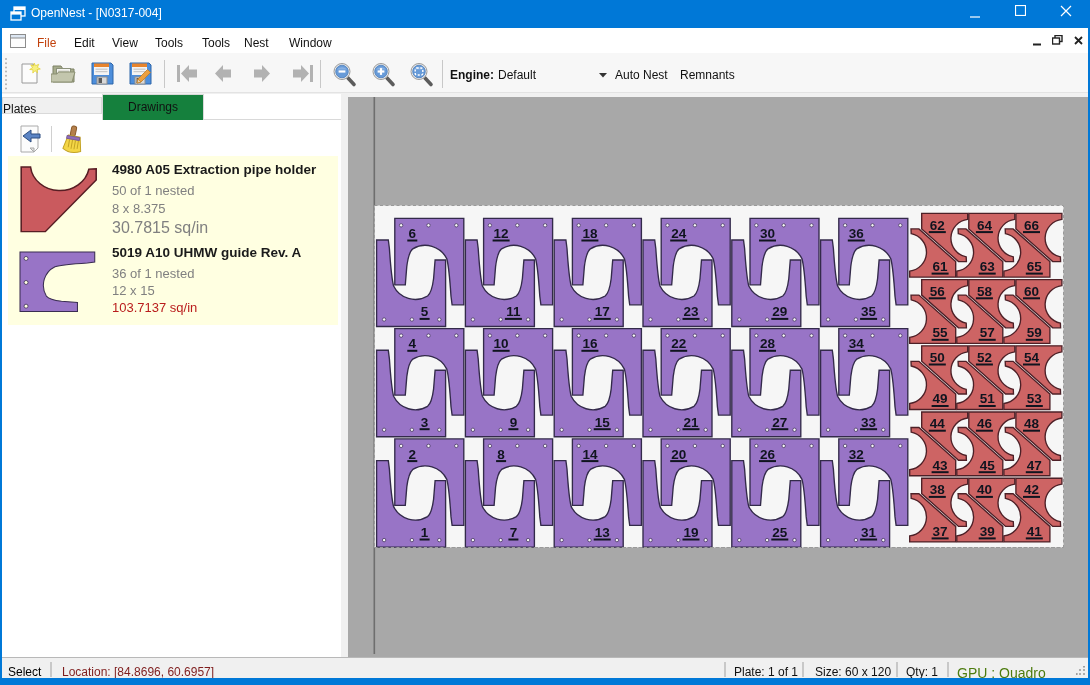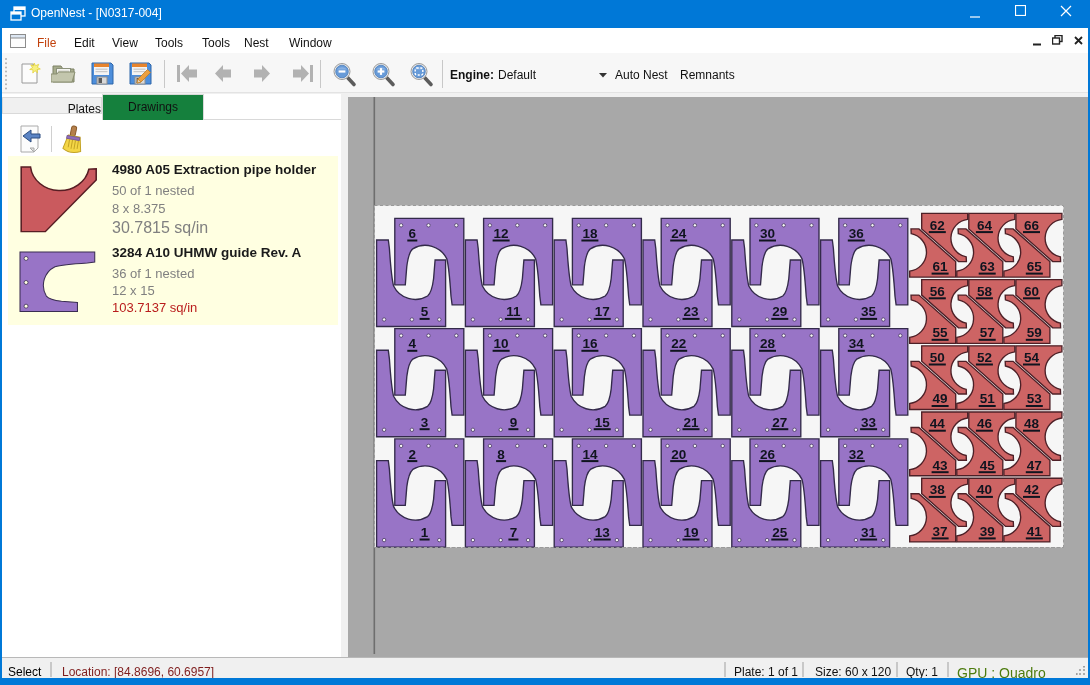--- a/index.html
+++ b/index.html
@@ -126,21 +126,21 @@
 <div style="position:absolute;left:450px;top:68px;font-size:12px;font-weight:bold;color:#111">Engine:</div>
 <div style="position:absolute;left:498px;top:68px;font-size:12px;color:#111">Default</div>
 <svg width="10" height="8" style="position:absolute;left:598px;top:71px">
     <path d="M1,2 h8 l-4,4.5 z" fill="#333"></path>
   </svg>
 <div style="position:absolute;left:615px;top:68px;font-size:12px;color:#111">Auto Nest</div>
 <div style="position:absolute;left:680px;top:68px;font-size:12px;color:#111">Remnants</div>
 <div style="position:absolute;left:0;top:93px;width:1090px;height:4px;background:#f1f1f1"></div>
 <div style="position:absolute;left:0;top:93px;width:348px;height:564px;background:#f0f0f0"></div>
 <div style="position:absolute;left:2px;top:94px;width:339px;height:563px;background:#fff"></div>
-<div style="position:absolute;left:2px;top:97px;width:100px;height:17px;background:#f0f0f0;border:1px solid #d9d9d9;box-sizing:border-box;font-size:12px;text-align:right;line-height:22px;color:#111">Plates</div>
+<div style="position:absolute;left:2px;top:97px;width:100px;height:17px;background:#f0f0f0;border:1px solid #d9d9d9;box-sizing:border-box;font-size:12px;text-align:left;line-height:22px;color:#111">Plates</div>
 <div style="position:absolute;left:102px;top:94px;width:102px;height:26px;background:#15803d;border:1px solid #d9d9d9;border-bottom:none;box-sizing:border-box;font-size:12px;text-align:center;line-height:24px;color:#111">Drawings</div>
 <div style="position:absolute;left:204px;top:119px;width:137px;height:1px;background:#d9d9d9"></div>
 <svg width="28" height="28" style="position:absolute;left:17px;top:125px">
     <path d="M4,1 h17 v22 l-4,4 h-13 z" fill="#fcfcfc" stroke="#aaa"></path>
     <path d="M21,23 v4 l-4,-4 z" fill="#e0e0e0" stroke="#aaa" transform="translate(-4,0)"></path>
     <path d="M22,8 v4 h-9 v4 l-8,-6 8,-6 v4 z" fill="#5b84c4" stroke="#2c4d80" stroke-width="1" transform="translate(1,1)"></path>
   </svg>
 <div style="position:absolute;left:51px;top:126px;width:1px;height:26px;background:#d0d0d0"></div>
 <svg width="26" height="28" style="position:absolute;left:58px;top:125px">
     <rect x="13" y="1" width="5" height="10" rx="2" fill="#b5804c" stroke="#8a5a2a" transform="rotate(12,15,6)"></rect>
@@ -157,21 +157,21 @@
       <path d="M0,0 H69 V86.5 H57.3 L56.2,78 C55,60 53.5,46 52,40.5 A24.1,24.1 0 0 0 18,30.5 C14.5,33.5 13,40 12,48 L10.5,66.5 H0 Z" fill="#9874c6" stroke="#3a2d52" stroke-width="1.2"></path>
       <circle cx="6.3" cy="7" r="2.3" fill="#ffffe1" stroke="#3a2d52" stroke-width="0.9"></circle>
       <circle cx="33.7" cy="7" r="2.3" fill="#ffffe1" stroke="#3a2d52" stroke-width="0.9"></circle>
       <circle cx="61.5" cy="7" r="2.3" fill="#ffffe1" stroke="#3a2d52" stroke-width="0.9"></circle>
     </g>
   </svg>
 <div style="position:absolute;left:112px;top:162px;font-size:13.5px;font-weight:bold;color:#1a1a1a">4980 A05 Extraction pipe holder</div>
 <div style="position:absolute;left:112px;top:183px;font-size:13px;color:#808080">50 of 1 nested</div>
 <div style="position:absolute;left:112px;top:201px;font-size:13px;color:#808080">8 x 8.375</div>
 <div style="position:absolute;left:112px;top:219px;font-size:16px;color:#808080">30.7815 sq/in</div>
-<div style="position:absolute;left:112px;top:245px;font-size:13.5px;font-weight:bold;color:#1a1a1a">3284 A10 UHMW guide Rev. A</div>
+<div style="position:absolute;left:112px;top:245px;font-size:13.5px;font-weight:bold;color:#1a1a1a">5019 A10 UHMW guide Rev. A</div>
 <div style="position:absolute;left:112px;top:266px;font-size:13px;color:#808080">36 of 1 nested</div>
 <div style="position:absolute;left:112px;top:283px;font-size:13px;color:#808080">12 x 15</div>
 <div style="position:absolute;left:112px;top:300px;font-size:13px;color:#b91c1c">103.7137 sq/in</div>
 <svg width="742" height="560" style="position:absolute;left:348px;top:97px">
     <rect x="0" y="0" width="742" height="560" fill="#a8a8a8"></rect>
     <rect x="25.5" y="0" width="1.6" height="557" fill="#6e6e6e"></rect>
     <rect x="26.5" y="108.5" width="689" height="342" fill="#f6f6f6" stroke="#999" stroke-width="1" stroke-dasharray="3,2.5"></rect>
     <defs>
       <g id="pp">
         <path d="M0,0 H69 V86.5 H57.3 L56.2,78 C55,60 53.5,46 52,40.5 A24.1,24.1 0 0 0 18,30.5 C14.5,33.5 13,40 12,48 L10.5,66.5 H0 Z" fill="#9874c6" stroke="#332a4a" stroke-width="1.35"></path>

